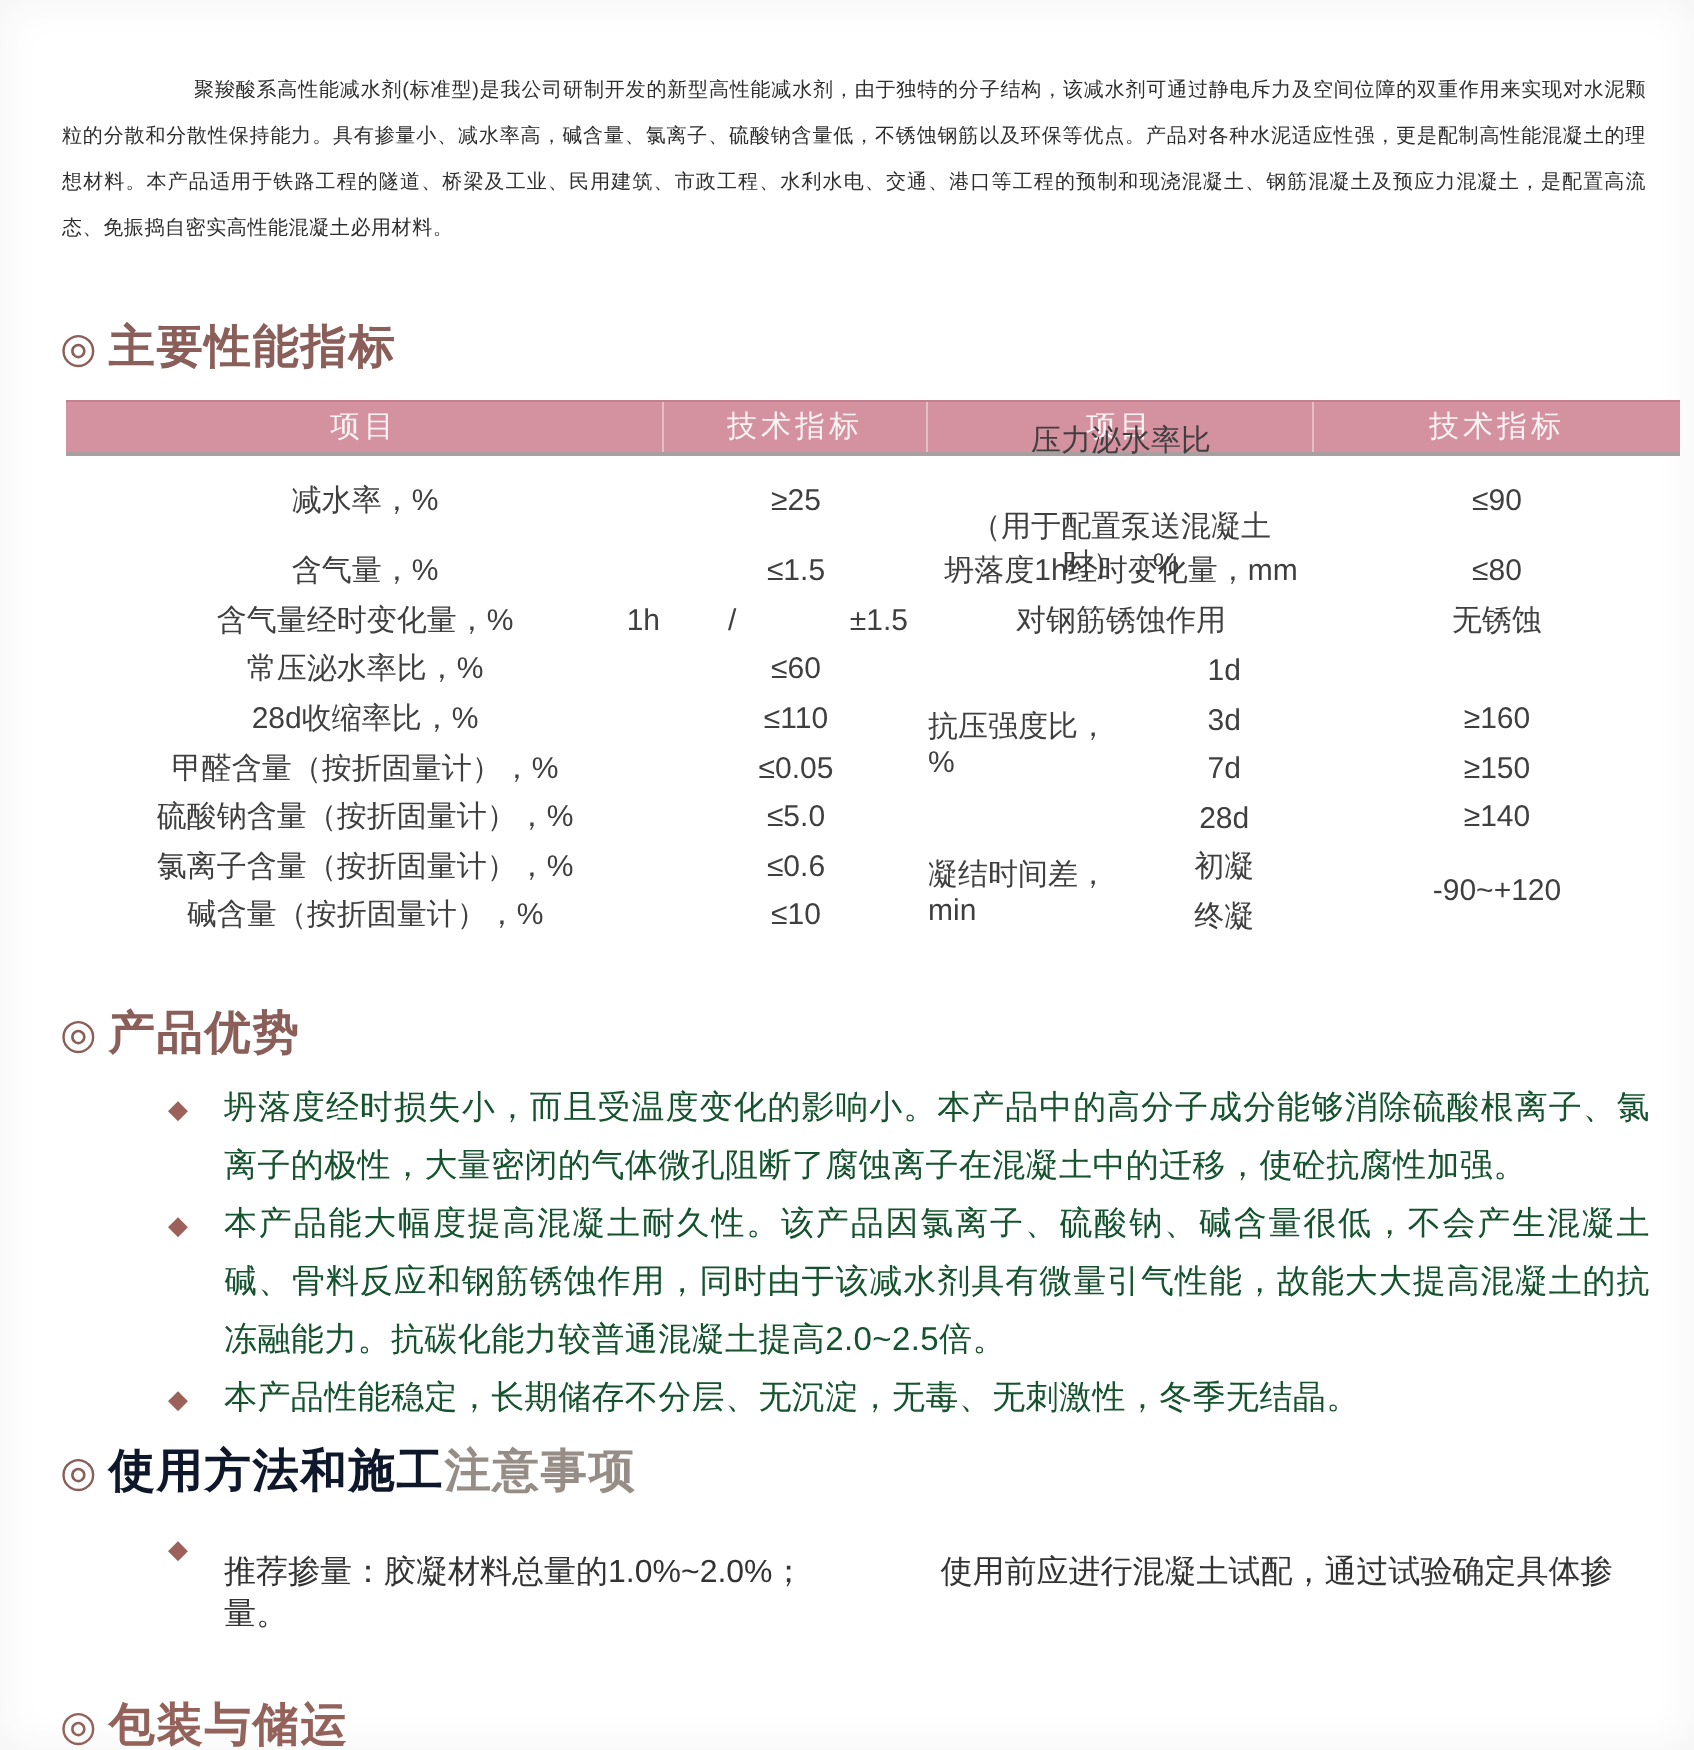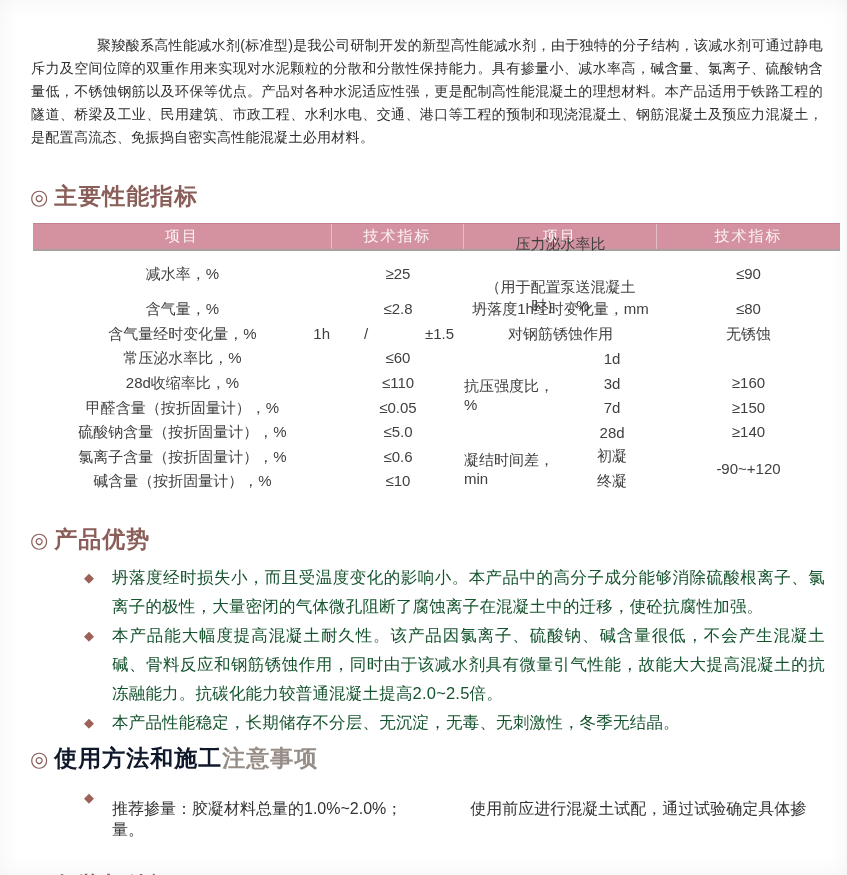--- a/index.html
+++ b/index.html
@@ -2,21 +2,21 @@
 <html><head>
 <meta charset="utf-8">
 <style>
   html,body{margin:0;padding:0;background:#fff;}
   .page{
     position:relative;width:847px;height:875px;overflow:hidden;background:#fff;
     font-family:"Liberation Sans","DejaVu Sans",sans-serif;color:#333;
     box-shadow:inset 0 0 22px rgba(60,50,50,.06);
   }
   
-  .intro{margin:34px 24px 0 31px;font-size:14px;line-height:23px;color:#2e2e2e;
+  .intro{margin:34px 24px 0 31px;font-size:10px;line-height:23px;color:#2e2e2e;
     text-indent:66px;text-align:justify;letter-spacing:.3px;}
   
   .sec{margin:0;padding:0 0 0 30px;font-size:23px;font-weight:bold;letter-spacing:1px;color:#8a5f5a;}
   .sec .mark{font-size:21px;margin-right:5px;font-weight:normal;}
   .sec-performance{margin-top:32px;}
   .sec-advantages{margin-top:30px;}
   .sec-usage{margin-top:6px;}
   .sec-usage .strong{color:#0f172a;}
   .sec-usage .faded{color:#978d87;}
   .sec-packaging{margin-top:13px;color:#92625b;}
@@ -68,21 +68,21 @@
       <div class="hcell">技术指标</div>
       <div class="hcell">项目</div>
       <div class="hcell">技术指标</div>
     </div>
     <div class="tbody">
 
       <div class="cell" style="grid-column:1;grid-row:1;text-align:right;">减水率，%</div>
       <div class="cell" style="grid-column:2;grid-row:1;">≥25</div>
 
       <div class="cell" style="grid-column:1;grid-row:2;">含气量，%</div>
-      <div class="cell" style="grid-column:2;grid-row:2;">≤2.8</div>
+      <div class="cell" style="grid-column:2;grid-row:2;">≤1.5</div>
 
       <div class="cell rel" style="grid-column:1;grid-row:3;">
         <span>含气量经时变化量，%</span>
         <span class="time-right">1h</span>
       </div>
       <div class="cell slash-cell" style="grid-column:2;grid-row:3;">
         <span class="slash">/</span>
         <span class="val">±1.5</span>
       </div>
 

